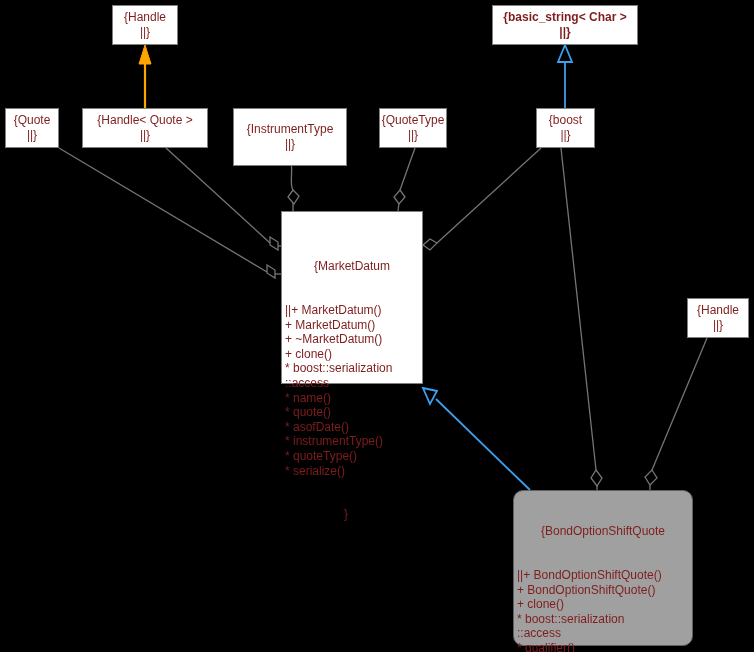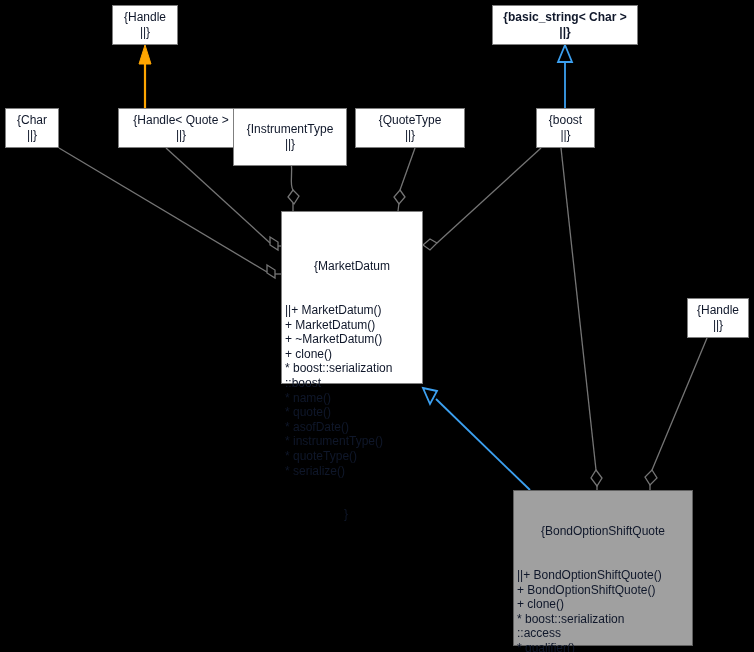--- a/index.html
+++ b/index.html
@@ -21,21 +21,21 @@
     top: 0;
     width: 754px;
     height: 652px;
     pointer-events: none;
   }
   .node {
     position: absolute;
     box-sizing: border-box;
     border: 1px solid #7f7f7f;
     background: #ffffff;
-    color: #0f172a;
+    color: #7f1d1d;
     font-size: 12px;
     line-height: 14.6px;
     text-align: center;
     padding: 0;
     white-space: pre;
     overflow: visible;
   }
   .node.filled {
     background: #a0a0a0;
     border: 1px solid #606060;
@@ -128,35 +128,35 @@
     <span class="title-line">{Handle</span>
     <span class="title-line">||}</span>
   </div>
 
   <div class="node simple-node" style="left:492px; top:5px; width:146px; height:40px;font-weight:bold;">
     <span class="title-line">{basic_string&lt; Char &gt;</span>
     <span class="title-line">||}</span>
   </div>
 
   <div class="node simple-node" style="left:5px; top:108px; width:54px; height:40px;">
-    <span class="title-line">{Char</span>
+    <span class="title-line">{Quote</span>
     <span class="title-line">||}</span>
   </div>
 
-  <div class="node simple-node" style="left:82px; top:108px; width:126px; height:40px;margin-left:36px;">
+  <div class="node simple-node" style="left:82px; top:108px; width:126px; height:40px;">
     <span class="title-line">{Handle&lt; Quote &gt;</span>
     <span class="title-line">||}</span>
   </div>
 
   <div class="node simple-node" style="left:233px; top:108px; width:114px; height:58px;">
     <span class="title-line">{InstrumentType</span>
     <span class="title-line">||}</span>
   </div>
 
-  <div class="node simple-node" style="left:355px; top:108px; width:110px; height:40px;">
+  <div class="node simple-node" style="left:379px; top:108px; width:68px; height:40px;">
     <span class="title-line">{QuoteType</span>
     <span class="title-line">||}</span>
   </div>
 
   <div class="node simple-node" style="left:536px; top:108px; width:59px; height:40px;">
     <span class="title-line">{boost</span>
     <span class="title-line">||}</span>
   </div>
 
   <div class="node simple-node" style="left:687px; top:298px; width:62px; height:40px;">
@@ -164,31 +164,31 @@
     <span class="title-line">||}</span>
   </div>
 
   <div class="node" style="left:281px; top:211px; width:142px; height:173px; padding-top:18px;">
     <span class="title-line">{MarketDatum</span>
     <span class="members">||+ MarketDatum()
 + MarketDatum()
 + ~MarketDatum()
 + clone()
 * boost::serialization
-::boost
+::access
 * name()
 * quote()
 * asofDate()
 * instrumentType()
 * quoteType()
 * serialize()</span>
     <span class="brace-end">}</span>
   </div>
 
-  <div class="node filled" style="left:513px; top:490px; width:180px; height:156px; padding-top:4px;">
+  <div class="node filled" style="left:513px; top:490px; width:180px; height:156px; padding-top:4px;border-radius:10px;">
     <span class="title-line">{BondOptionShiftQuote</span>
     <span class="members">||+ BondOptionShiftQuote()
 + BondOptionShiftQuote()
 + clone()
 * boost::serialization
 ::access
 * qualifier()
 * term()
 * serialize()</span>
     

